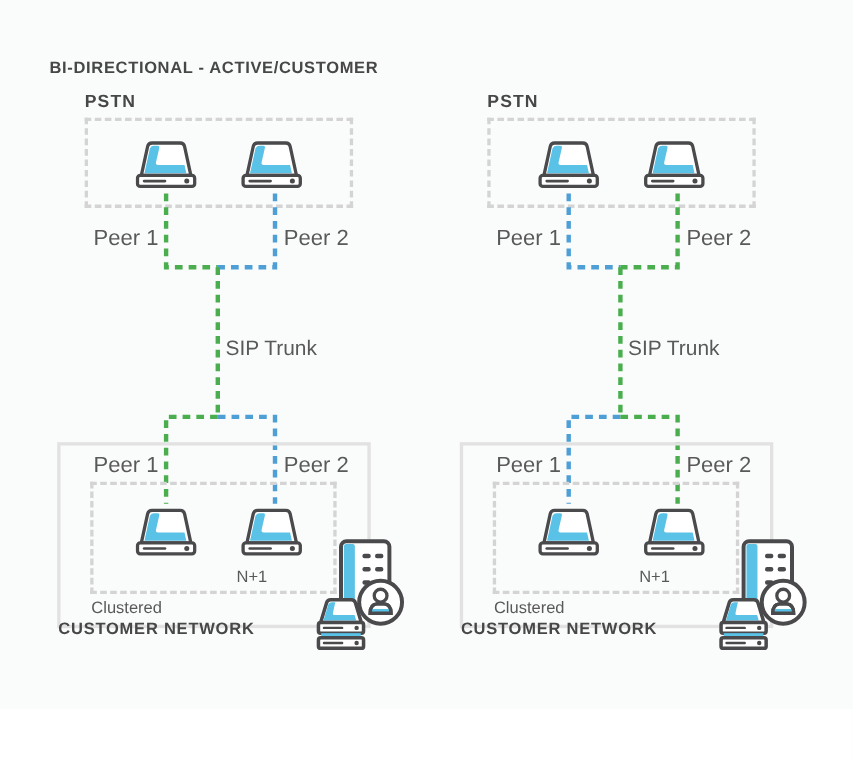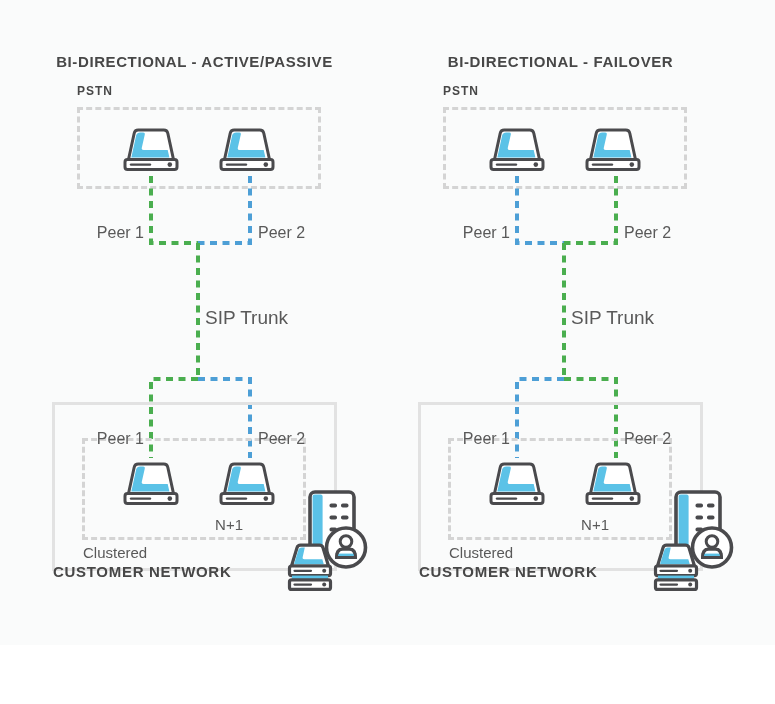--- a/index.html
+++ b/index.html
@@ -12,29 +12,29 @@
   .footer{position:absolute;left:0;top:645px;width:775px;height:59px;background:var(--footer-bg,#fff);}
 
   .diagram{position:absolute;top:0;width:285px;height:630px;}
   #diagram-0{left:52px;}
   #diagram-1{left:418px;}
 
   .diagram *{position:absolute;box-sizing:border-box;}
 
   .title{top:53px;left:-30px;right:-30px;text-align:center;
     font-weight:bold;font-size:15px;letter-spacing:.6px;color:var(--heading-text,#474747);}
-  .pstn-label{top:84px;left:25px;font-weight:bold;font-size:12px;letter-spacing:1px;color:var(--heading-text,#474747);}
+  .pstn-label{top:84px;left:25px;font-weight:bold;font-size:16px;letter-spacing:1px;color:var(--heading-text,#474747);}
   .pstn-box{left:25px;top:107px;width:244px;height:82px;border:3px dashed var(--dashed-border,#d4d4d4);}
 
   .drive{width:56px;height:46px;}
   .drive svg{position:static;display:block;width:56px;height:46px;}
   .d-tl{left:71px;top:126px;} .d-tr{left:167px;top:126px;}
   .d-bl{left:71px;top:460px;} .d-br{left:167px;top:460px;}
 
-  .peer-label{font-size:16px;color:var(--label-text,#595959);white-space:nowrap;margin-top:18px;}
+  .peer-label{font-size:20px;color:var(--label-text,#595959);white-space:nowrap;}
   .p1t{left:16px;top:206px;width:76px;text-align:right;}
   .p2t{left:206px;top:206px;}
   .p1b{left:16px;top:412px;width:76px;text-align:right;}
   .p2b{left:206px;top:412px;}
   .sip-label{left:153px;top:307px;font-size:19px;color:var(--label-text,#595959);white-space:nowrap;}
 
   .customer-box{left:0;top:402px;width:285px;height:169px;border:3px solid var(--solid-border,#e2e2e2);}
   .clustered-box{left:30px;top:438px;width:224px;height:102px;border:3px dashed var(--dashed-border,#d4d4d4);}
   .n1-label{left:101px;top:516px;width:90px;text-align:right;font-size:15px;color:var(--label-text,#595959);}
   .clustered-label{left:31px;top:544px;font-size:15px;color:var(--label-text,#595959);}
@@ -48,21 +48,21 @@
 
   .premise{left:232px;top:488px;width:86px;height:106px;}
   .premise svg{position:static;display:block;width:86px;height:106px;}
 </style>
 </head>
 <body>
 
 <div class="canvas">
 
   <div class="diagram" id="diagram-0" style="--p1: #4aae4f; --p2: #4d9fd6;">
-    <div class="title">BI-DIRECTIONAL - ACTIVE/PASSIVE</div>
+    <div class="title">BI-DIRECTIONAL - ACTIVE/CUSTOMER</div>
     <div class="pstn-label">PSTN</div>
     <div class="pstn-box"></div>
 
     <svg class="connectors" viewBox="0 0 285 630" xmlns="http://www.w3.org/2000/svg">
       <path class="seg seg-p1" d="M99 176 L99 243 L146 243"></path>
       <path class="seg seg-p2" d="M198 176 L198 243 L146 243"></path>
       <path class="seg seg-trunk" d="M146 243 L146 379"></path>
       <path class="seg seg-p1" d="M146 379 L99 379 L99 458"></path>
       <path class="seg seg-p2" d="M146 379 L198 379 L198 458"></path>
     </svg>
@@ -141,21 +141,20 @@
     <circle cx="62" cy="59.5" r="19.5" fill="#ffffff" stroke="var(--outline)" stroke-width="3.6"></circle>
     <circle cx="62" cy="53.5" r="5.8" fill="#ffffff" stroke="var(--outline)" stroke-width="3"></circle>
     <path d="M52.5 69.5 Q52.5 61.5 58.5 61 L65.5 61 Q71.5 61.5 71.5 69.5 Z" fill="#ffffff" stroke="var(--outline)" stroke-width="3"></path>
     <rect x="54" y="65.6" width="16" height="3.4" fill="var(--icon-blue)"></rect>
     <path d="M52.5 69.5 Q52.5 61.5 58.5 61 L65.5 61 Q71.5 61.5 71.5 69.5 Z" fill="none" stroke="var(--outline)" stroke-width="3"></path>
   </svg>
 </div>
   </div>
 
   <div class="diagram" id="diagram-1" style="--p1: #4d9fd6; --p2: #4aae4f;">
-    <div class="title">BI-DIRECTIONAL - FAILOVER</div>
     <div class="pstn-label">PSTN</div>
     <div class="pstn-box"></div>
 
     <svg class="connectors" viewBox="0 0 285 630" xmlns="http://www.w3.org/2000/svg">
       <path class="seg seg-p1" d="M99 176 L99 243 L146 243"></path>
       <path class="seg seg-p2" d="M198 176 L198 243 L146 243"></path>
       <path class="seg seg-trunk" d="M146 243 L146 379"></path>
       <path class="seg seg-p1" d="M146 379 L99 379 L99 458"></path>
       <path class="seg seg-p2" d="M146 379 L198 379 L198 458"></path>
     </svg>

